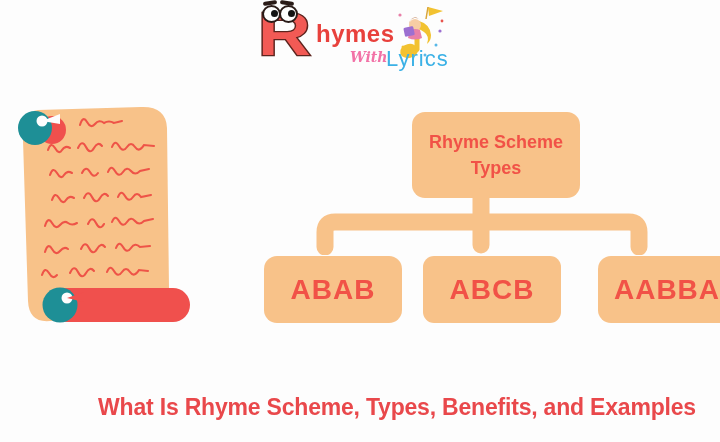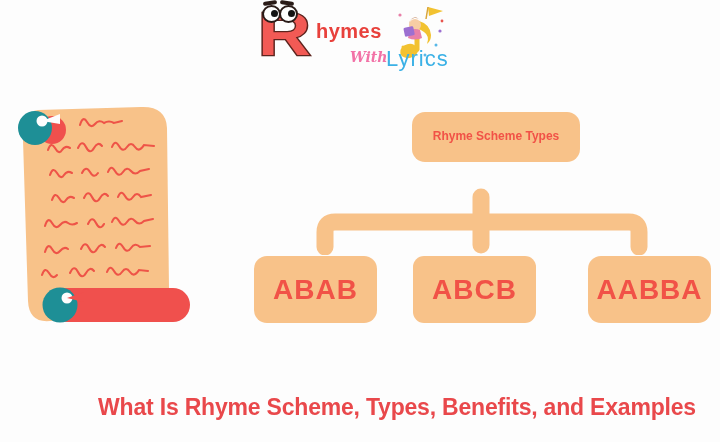--- a/index.html
+++ b/index.html
@@ -28,21 +28,21 @@
     content:"";position:absolute;width:7px;height:7px;background:#131313;
     border-radius:50%;right:1px;top:3px;
   }
   .eye::before{
     content:"";position:absolute;width:14px;height:4px;background:#2a1c18;
     border-radius:3px;left:-1px;top:-6px;transform:rotate(-8deg);
   }
   .eye.right::before{transform:rotate(8deg);}
   .logo-rest{
     position:absolute;left:58px;top:16px;
-    font-size:20px;font-weight:bold;color:#e8413c;letter-spacing:0.5px;
+    font-size:24px;font-weight:bold;color:#e8413c;letter-spacing:0.5px;
   }
   .logo-with{
     position:absolute;left:92px;top:45px;
     font-family:"DejaVu Serif", serif;font-style:italic;font-weight:bold;
     font-size:14px;color:#f272a7;
   }
   .logo-lyrics{
     position:absolute;left:128px;top:42px;
     font-size:22px;font-weight:normal;color:#3bb1e6;letter-spacing:1px;
   }
@@ -50,22 +50,22 @@
 
   
   .scroll-art{position:absolute;left:8px;top:98px;}
 
   
   .flow-box{
     position:absolute;background:#f8c289;border-radius:13px;
     display:flex;align-items:center;justify-content:center;
     text-align:center;font-weight:bold;color:#f15247;
   }
-  .flow-root{left:412px;top:112px;width:140px;height:50px;font-size:12px;line-height:1.45;padding:0 14px;}
-  .flow-leaf{top:256px;width:123px;height:67px;font-size:28px;letter-spacing:1px;}
+  .flow-root{left:412px;top:112px;width:140px;height:86px;font-size:18px;line-height:1.45;padding:0 14px;}
+  .flow-leaf{top:256px;width:138px;height:67px;font-size:28px;letter-spacing:1px;margin-left:10px;}
   .leaf-0{left:254px;}
   .leaf-1{left:413px;border-radius:11px;}
   .leaf-2{left:588px;}
   .connector{position:absolute;left:300px;top:185px;}
 
   
   .footer-title{
     position:absolute;left:0;top:394px;width:720px;
     text-align:center;font-size:23px;font-weight:bold;color:#e9484b;
     letter-spacing:-0.2px;

